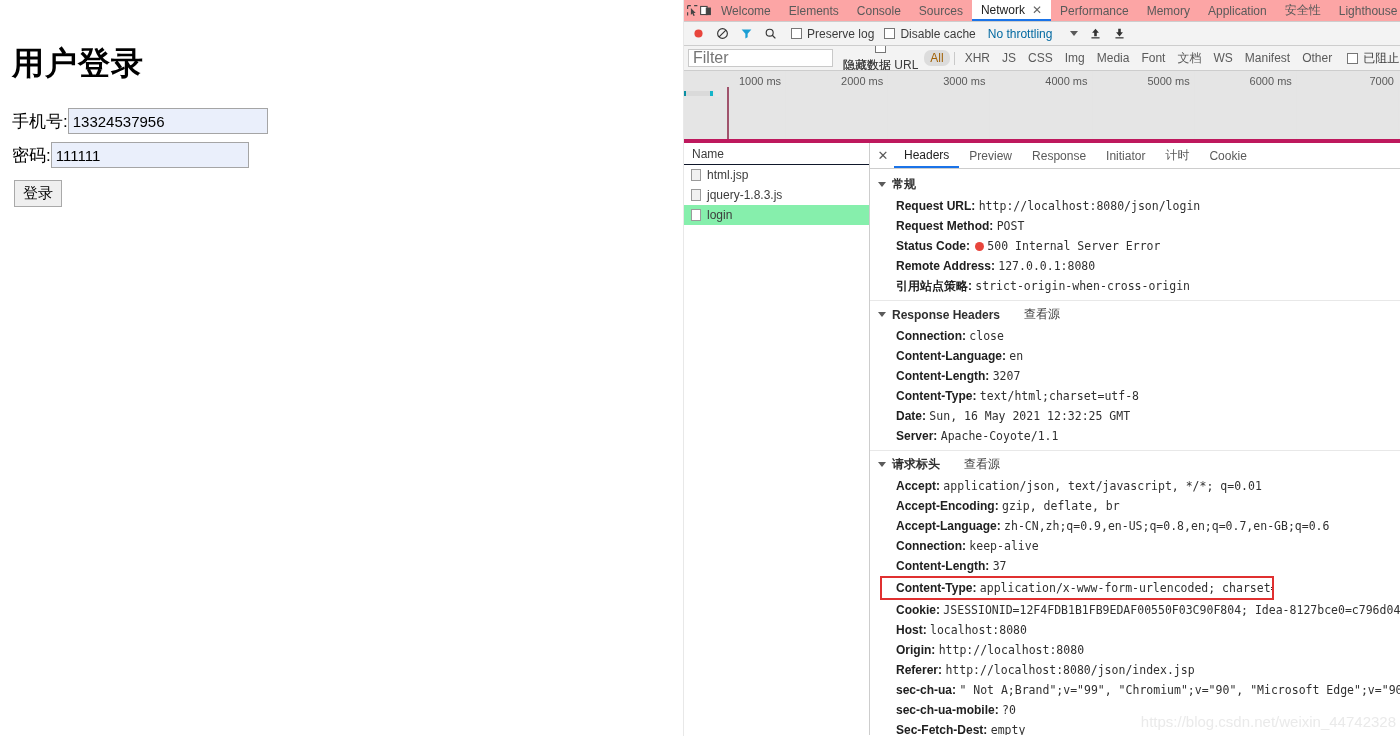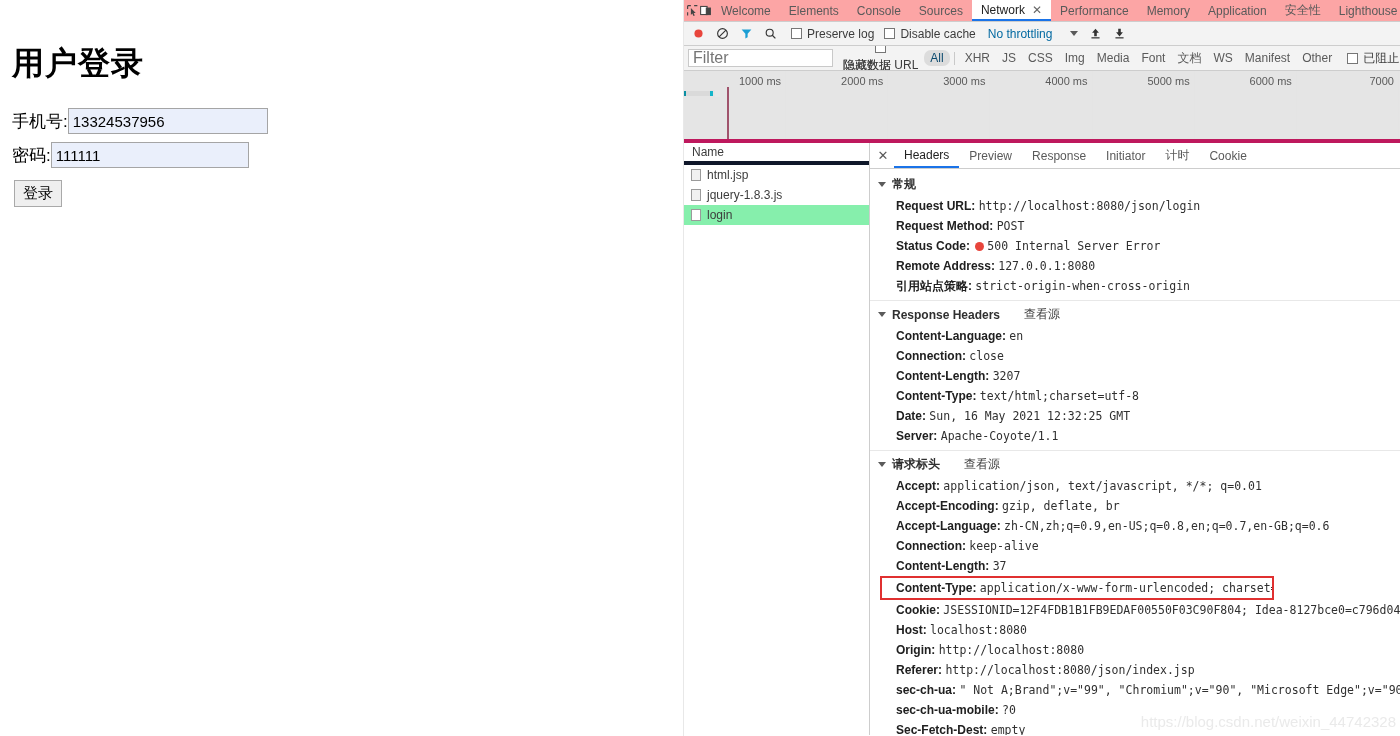--- a/index.html
+++ b/index.html
@@ -145,21 +145,21 @@
   .hdu-label .overlap {
     position: absolute; left: 0; top: 0; color: #3c3c3c;
   }
   #type-filters {
     display: flex; align-items: center; gap: 0px; margin-left: 6px;
   }
   .tfilter {
     padding: 1px 6px; font-size: 12px; color: #5a5a5a; cursor: pointer;
     border-radius: 7px;
   }
-  .tfilter.active { background: #dcdcdc; color: #0c4a6e; }
+  .tfilter.active { background: #dcdcdc; color: #a16207; }
   .tf-sep {
     width: 1px; height: 13px; background: #c9c9c9; margin: 0 4px;
   }
   .right-check {
     display: flex; align-items: center; gap: 5px;
     margin-left: 9px; font-size: 12px; color: #3c3c3c; cursor: pointer;
   }
 
   
   #dt-overview {
@@ -195,21 +195,21 @@
 
   
   #req-list {
     width: 186px; background: #fff;
     border-right: 1px solid #cdcdcd;
     display: flex; flex-direction: column;
   }
   #req-header {
     height: 22px; display: flex; align-items: center;
     padding-left: 8px; font-size: 12px; color: #3c3c3c;
-    border-bottom: 4px solid #0f172a; background: #fff;
+    border-bottom: 1px solid #0f172a; background: #fff;
   }
   .req-row {
     height: 20px; display: flex; align-items: center;
     padding-left: 7px; gap: 6px;
     font-size: 12px; color: #3c3c3c; cursor: pointer;
   }
   .req-row.selected { background: #86efac; }
   .file-icon {
     width: 10px; height: 12px;
     border: 1px solid #9a9a9a; background: #fff;
@@ -510,22 +510,22 @@
           <div class="hline"><span class="hname">Request Method:</span> <span class="hval">POST</span></div>
           <div class="hline"><span class="hname">Status Code:</span> <span class="status-dot"></span><span class="hval">500 Internal Server Error</span></div>
           <div class="hline"><span class="hname">Remote Address:</span> <span class="hval">127.0.0.1:8080</span></div>
           <div class="hline"><span class="hname">引用站点策略:</span> <span class="hval">strict-origin-when-cross-origin</span></div>
           <div class="section-rule"></div>
           <div class="hsection-title">
             <span class="tri"></span>
             <span>Response Headers</span>
             <span class="view-source">查看源</span>
           </div>
+          <div class="hline"><span class="hname">Connection:</span> <span class="hval">close</span></div>
           <div class="hline"><span class="hname">Content-Language:</span> <span class="hval">en</span></div>
-          <div class="hline"><span class="hname">Connection:</span> <span class="hval">close</span></div>
           <div class="hline"><span class="hname">Content-Length:</span> <span class="hval">3207</span></div>
           <div class="hline"><span class="hname">Content-Type:</span> <span class="hval">text/html;charset=utf-8</span></div>
           <div class="hline"><span class="hname">Date:</span> <span class="hval">Sun, 16 May 2021 12:32:25 GMT</span></div>
           <div class="hline"><span class="hname">Server:</span> <span class="hval">Apache-Coyote/1.1</span></div>
           <div class="section-rule"></div>
           <div class="hsection-title">
             <span class="tri"></span>
             <span>请求标头</span>
             <span class="view-source">查看源</span>
           </div>

